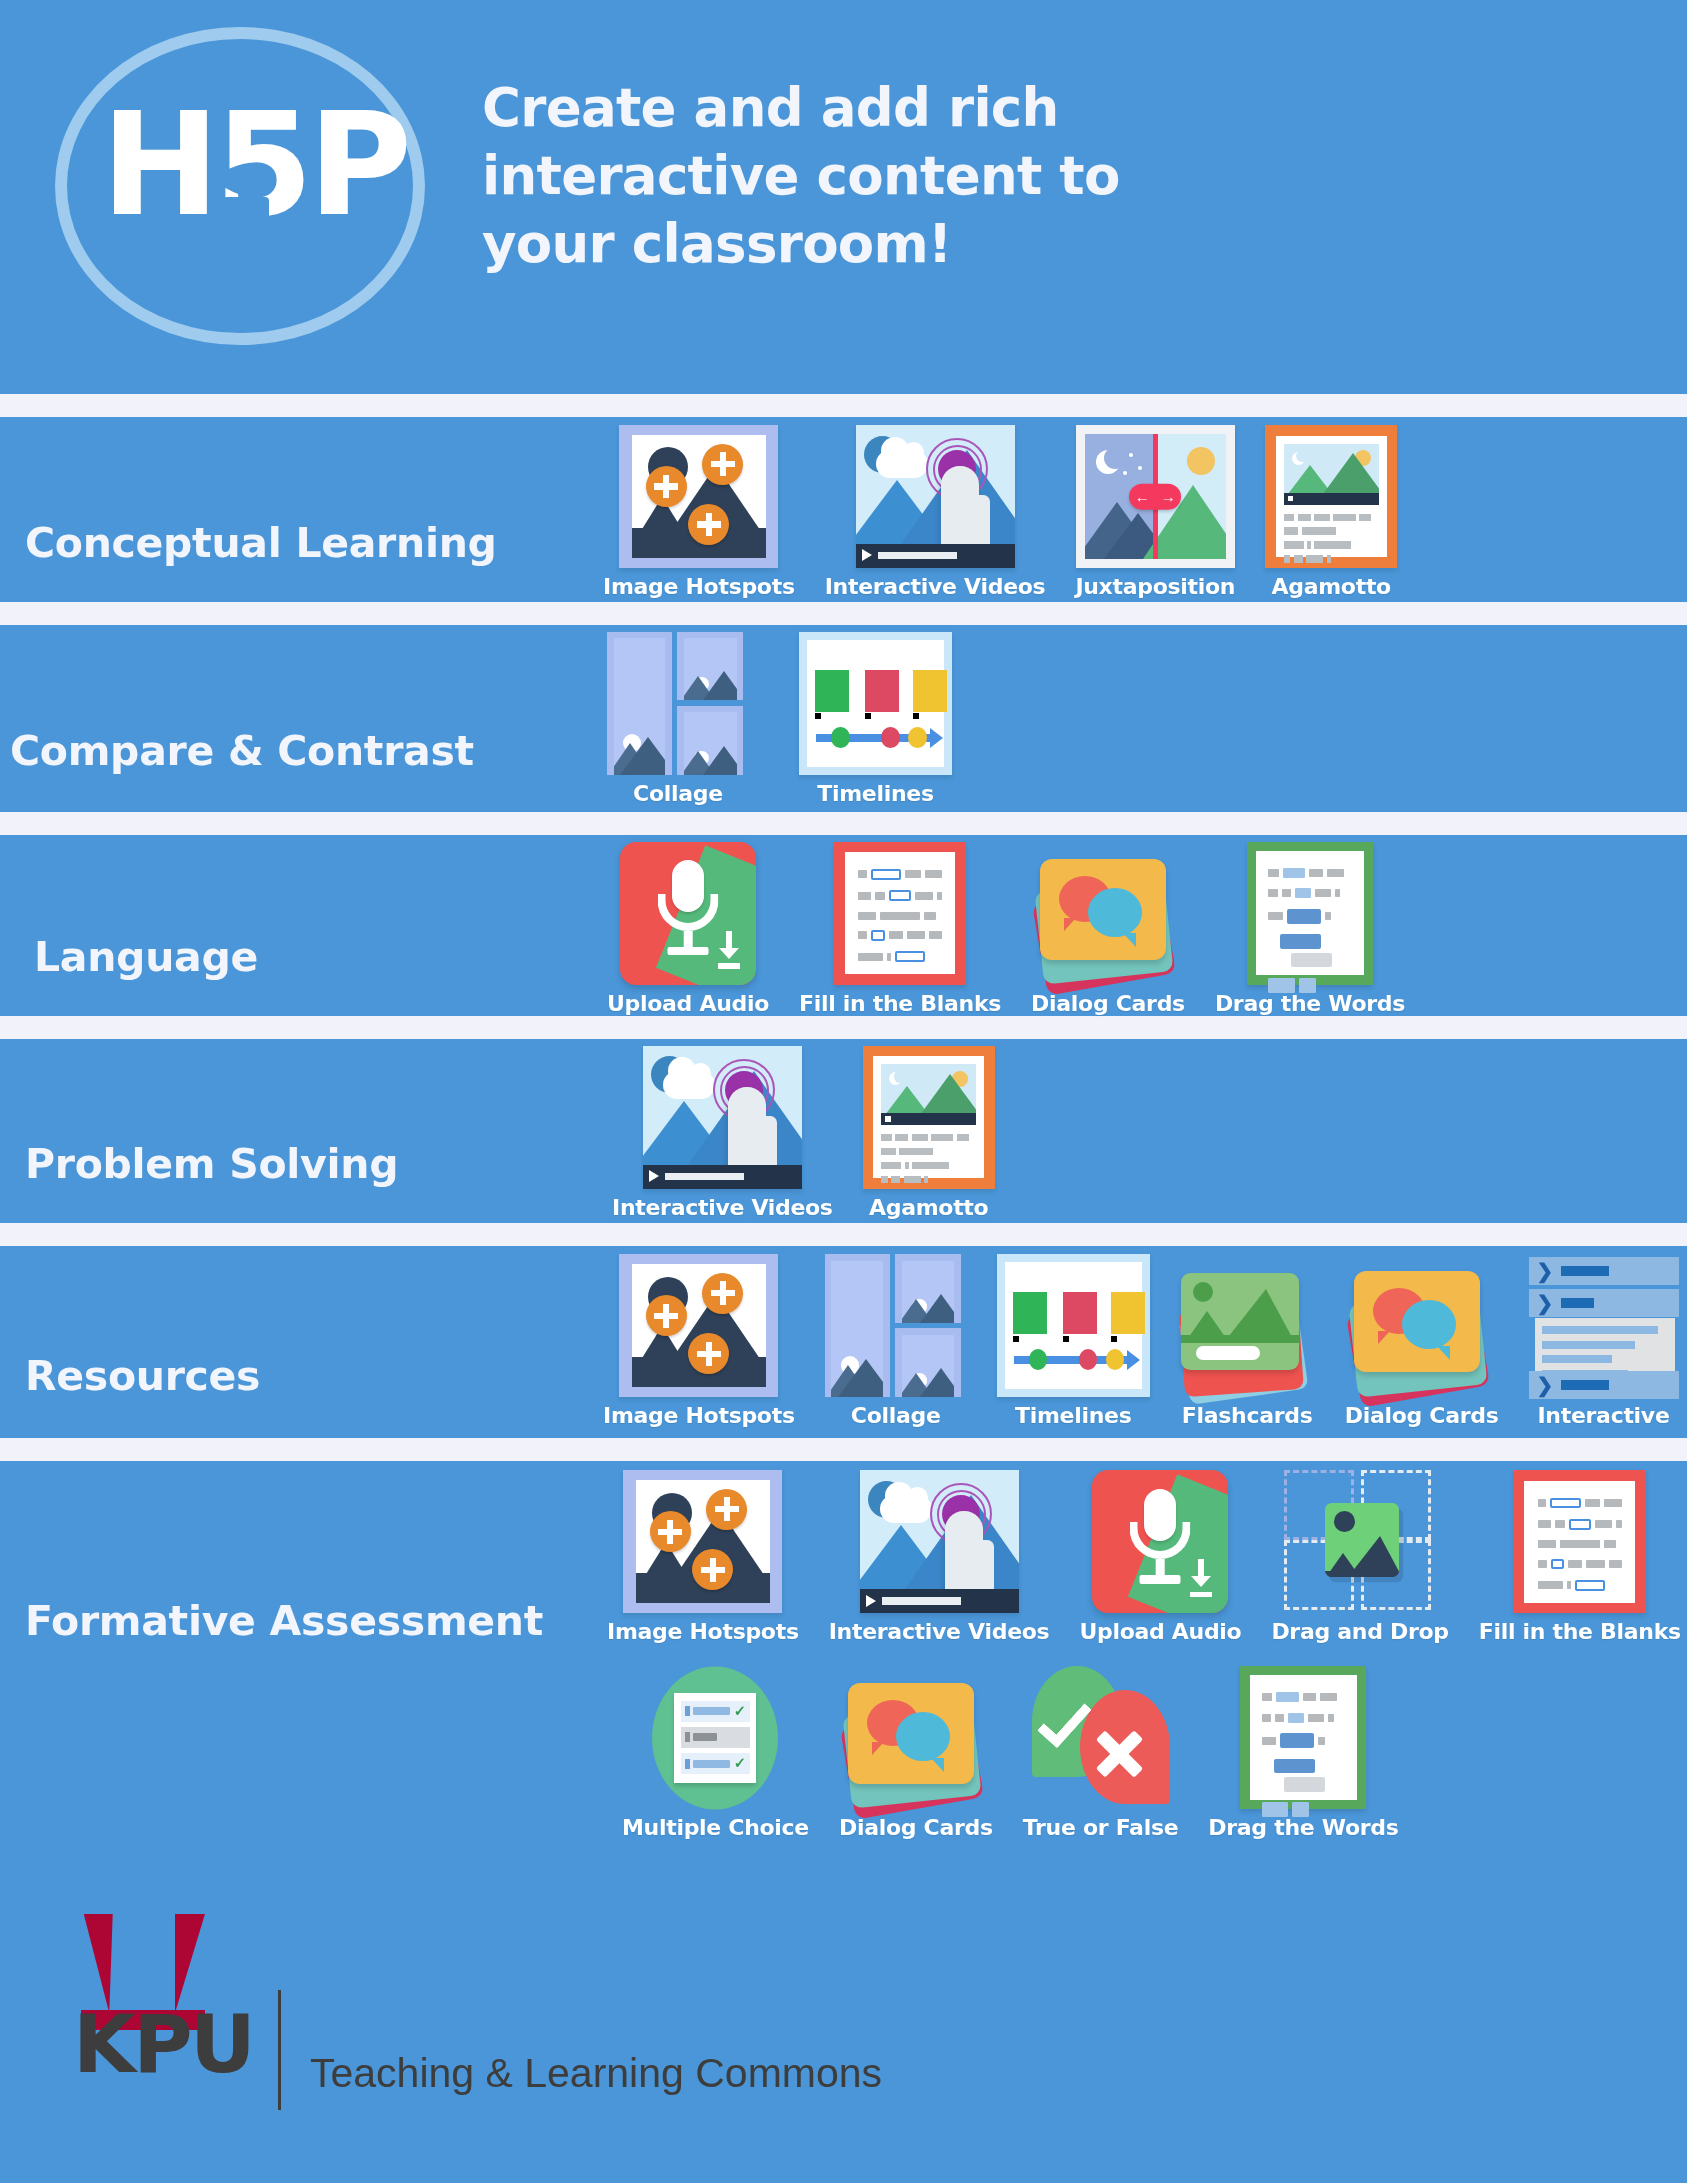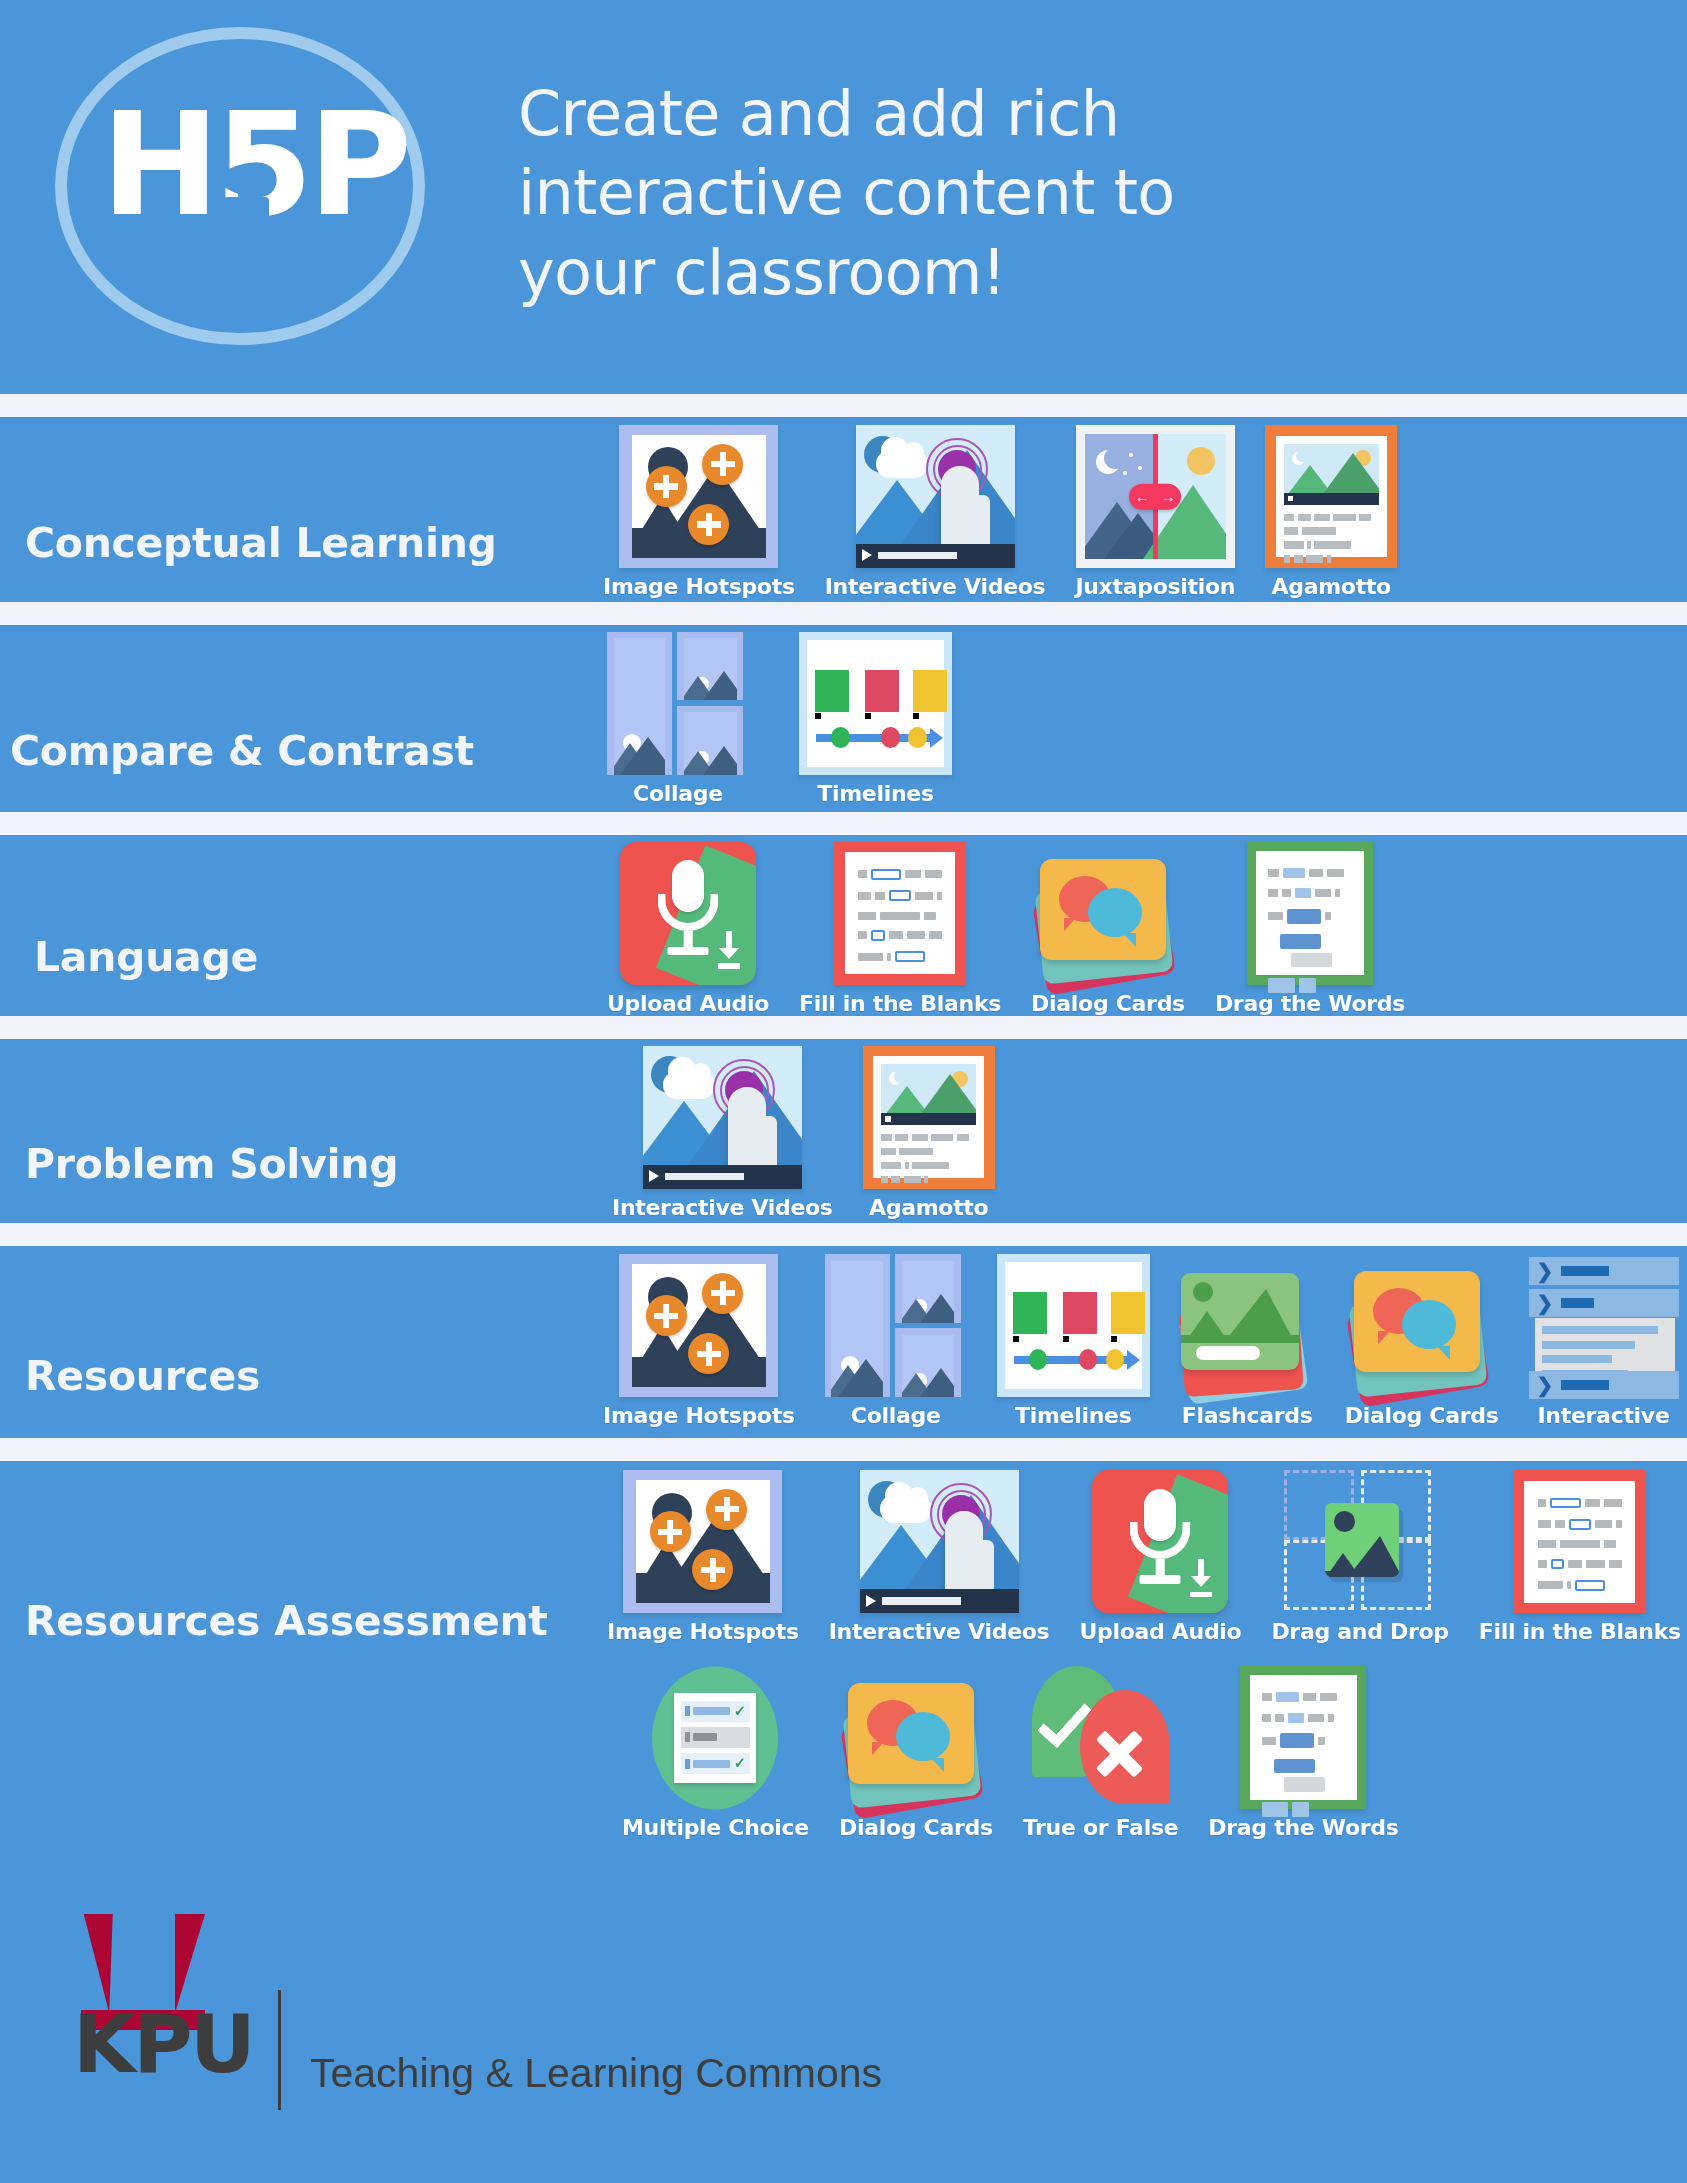--- a/index.html
+++ b/index.html
@@ -27,22 +27,22 @@
   .logo-puzzle {
     position: absolute; left: 195px; top: 182px; width: 46px; height: 26.5px;
     background: #4a96d8; border-radius: 4px;
   }
   .logo-puzzle:after {
     content: ""; position: absolute; left: 14.6px; top: -13.2px; width: 22px; height: 22px;
     background: #4a96d8; border-radius: 50%;
   }
   .headline {
     position: absolute; left: 482px; top: 74px; width: 926px;
-    color: #f2f5fb; font-size: 62px; font-weight: 400; line-height: 1.28;
-    font-family: "DejaVu Sans", sans-serif; letter-spacing: -0.7px; margin-left: 36px;
+    color: #f2f5fb; font-size: 53px; font-weight: 700; line-height: 1.28;
+    font-family: "DejaVu Sans", sans-serif; letter-spacing: -0.7px;
   }
 
   
   .sep { position: absolute; left: 0; width: 1687px; height: 22.5px; background: #f2f2fb; }
 
   
   .row { position: absolute; left: 0; width: 1687px; }
   .row-title {
     position: absolute; color: #f2f5fb; font-size: 41px; font-weight: 700;
     font-family: "DejaVu Sans", sans-serif; white-space: nowrap; letter-spacing: -0.3px;
@@ -697,21 +697,21 @@
               </div>
           </div>
         </div>
         <div class="tile-label">Interactive</div>
       </div>
 
     </div>
   </div>
 
   <div class="row" style="top:1461px;height:392px">
-    <div class="row-title" style="left:25px; top:136px">Resources Assessment</div>
+    <div class="row-title" style="left:25px; top:136px">Formative Assessment</div>
 
     <div class="tiles" style="left:607px; top:9.3px; gap:30px">
 
       <div class="tile">
         <div class="tile-art">
           <div class="ic-hotspots">
             <div class="photo">
                 <div class="sun"></div>
                 <div class="mtn-a"></div>
                 <div class="mtn-b"></div>

